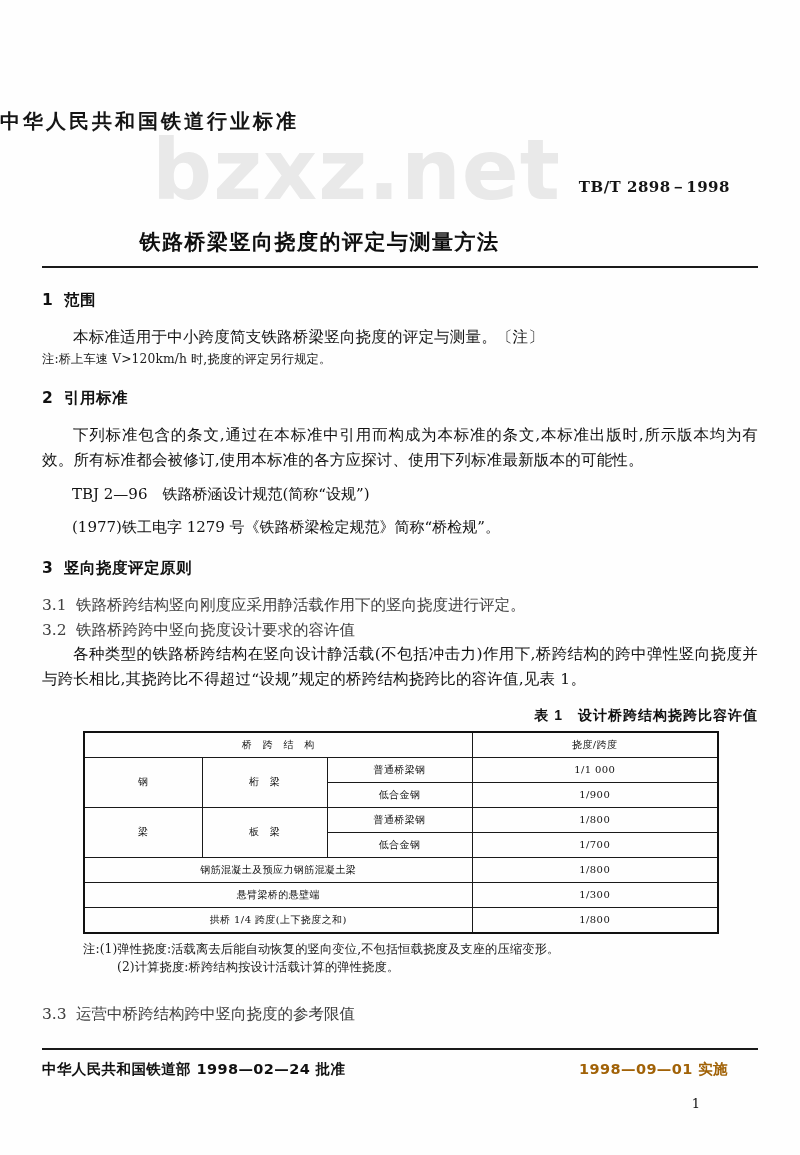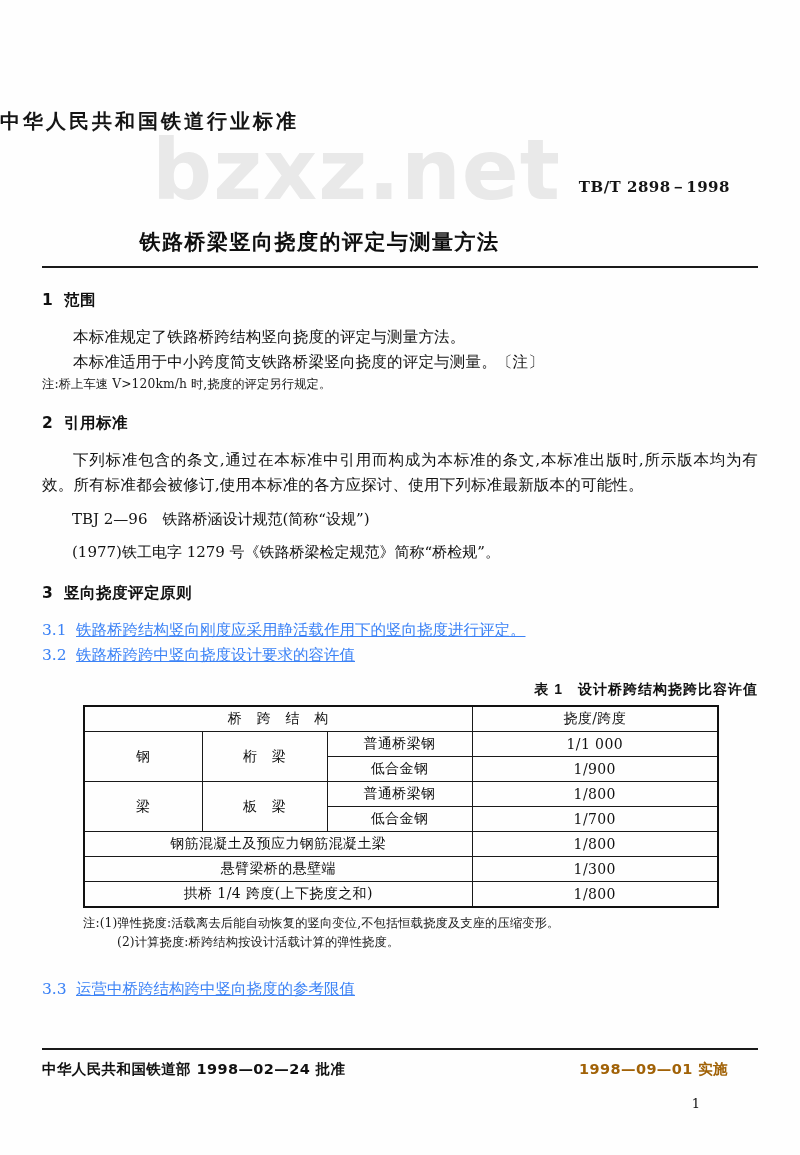--- a/index.html
+++ b/index.html
@@ -137,22 +137,21 @@
     line-height: 1.6;
     margin: 0;
     text-indent: 2em;
     color: #111;
   }
 
   p.clause {
     font-size: 15.5px;
     line-height: 1.6;
     margin: 0;
-    color: #3b82f6;
-    text-decoration: underline;
+    color: #404040;
   }
   .clause-num {
     display: inline-block;
     min-width: 34px;
     font-family: "DejaVu Serif", "Liberation Serif", serif;
   }
 
   .gap-s { height: 9px; }
   .gap-m { height: 14px; }
   .gap-l { height: 19px; }
@@ -168,21 +167,21 @@
     color: #111;
   }
   .tbl-wrap {
     margin: 0 auto;
     width: 634px;
   }
   table.spec {
     border-collapse: collapse;
     width: 634px;
     table-layout: fixed;
-    font-size: 14px;
+    font-size: 10px;
     color: #111;
   }
   table.spec td {
     border: 1px solid #1a1a1a;
     text-align: center;
     height: 22px;
     padding: 1px 4px;
     vertical-align: middle;
     letter-spacing: 0.4px;
   }
@@ -252,21 +251,20 @@
     <div class="doc-title">铁路桥梁竖向挠度的评定与测量方法</div>
 
     <div class="rule-top"></div>
 
     <div class="body-area">
 
       <h2 class="sec">
         <span class="sec-num">1</span><span>范围</span>
       </h2>
       <div class="gap-m"></div>
-      <p class="para">本标准规定了铁路桥跨结构竖向挠度的评定与测量方法。</p>
       <p class="para">本标准适用于中小跨度简支铁路桥梁竖向挠度的评定与测量。〔注〕</p>
       <p class="note-small">注:桥上车速 V&gt;120km/h 时,挠度的评定另行规定。</p>
 
       <div class="gap-l"></div>
 
       <h2 class="sec">
         <span class="sec-num">2</span><span>引用标准</span>
       </h2>
       <div class="gap-m"></div>
       <p class="para">下列标准包含的条文,通过在本标准中引用而构成为本标准的条文,本标准出版时,所示版本均为有效。所有标准都会被修订,使用本标准的各方应探讨、使用下列标准最新版本的可能性。</p>
@@ -281,20 +279,21 @@
         <span class="sec-num">3</span><span>竖向挠度评定原则</span>
       </h2>
       <div class="gap-m"></div>
 
       <p class="clause">
         <span class="clause-num">3.1</span><span>铁路桥跨结构竖向刚度应采用静活载作用下的竖向挠度进行评定。</span>
       </p>
       <p class="clause">
         <span class="clause-num">3.2</span><span>铁路桥跨跨中竖向挠度设计要求的容许值</span>
       </p>
+      <p class="para">各种类型的铁路桥跨结构在竖向设计静活载(不包括冲击力)作用下,桥跨结构的跨中弹性竖向挠度并与跨长相比,其挠跨比不得超过“设规”规定的桥跨结构挠跨比的容许值,见表 1。</p>
 
       <div class="gap-m"></div>
 
       <div class="table-caption">表 1　设计桥跨结构挠跨比容许值</div>
 
       <div class="tbl-wrap">
         <table class="spec">
           <colgroup>
             <col style="width:118px">
             <col style="width:125px">

